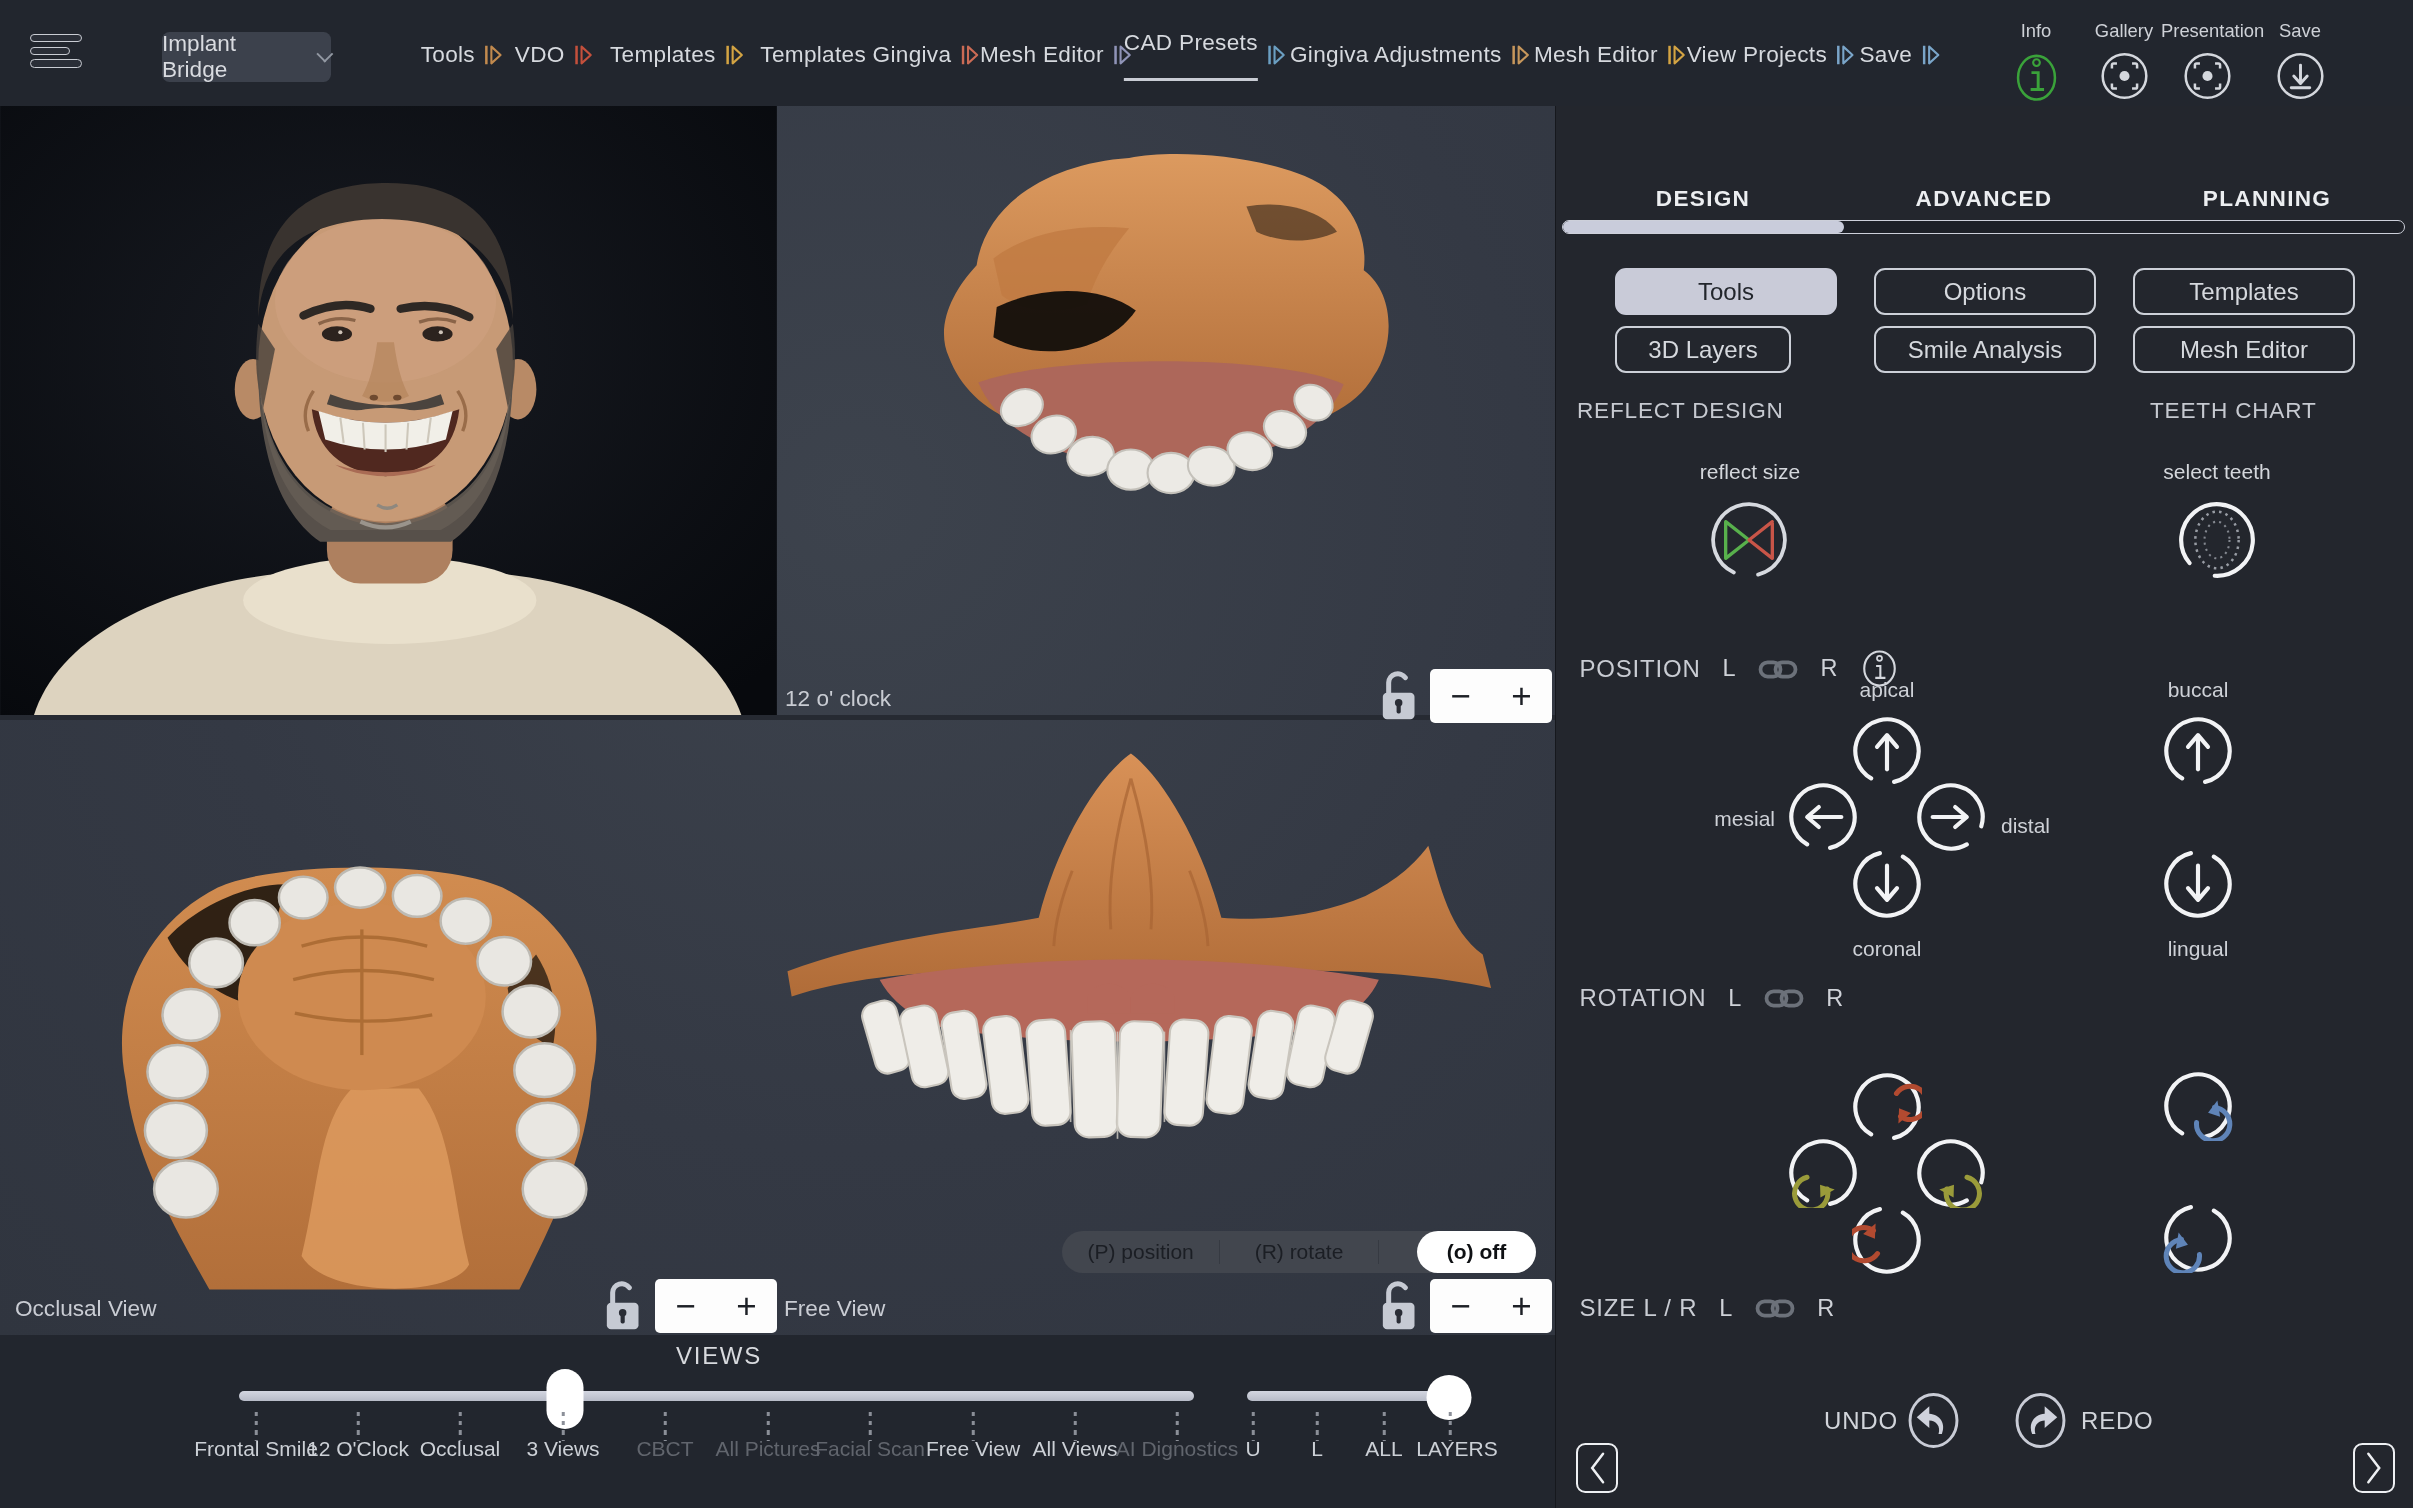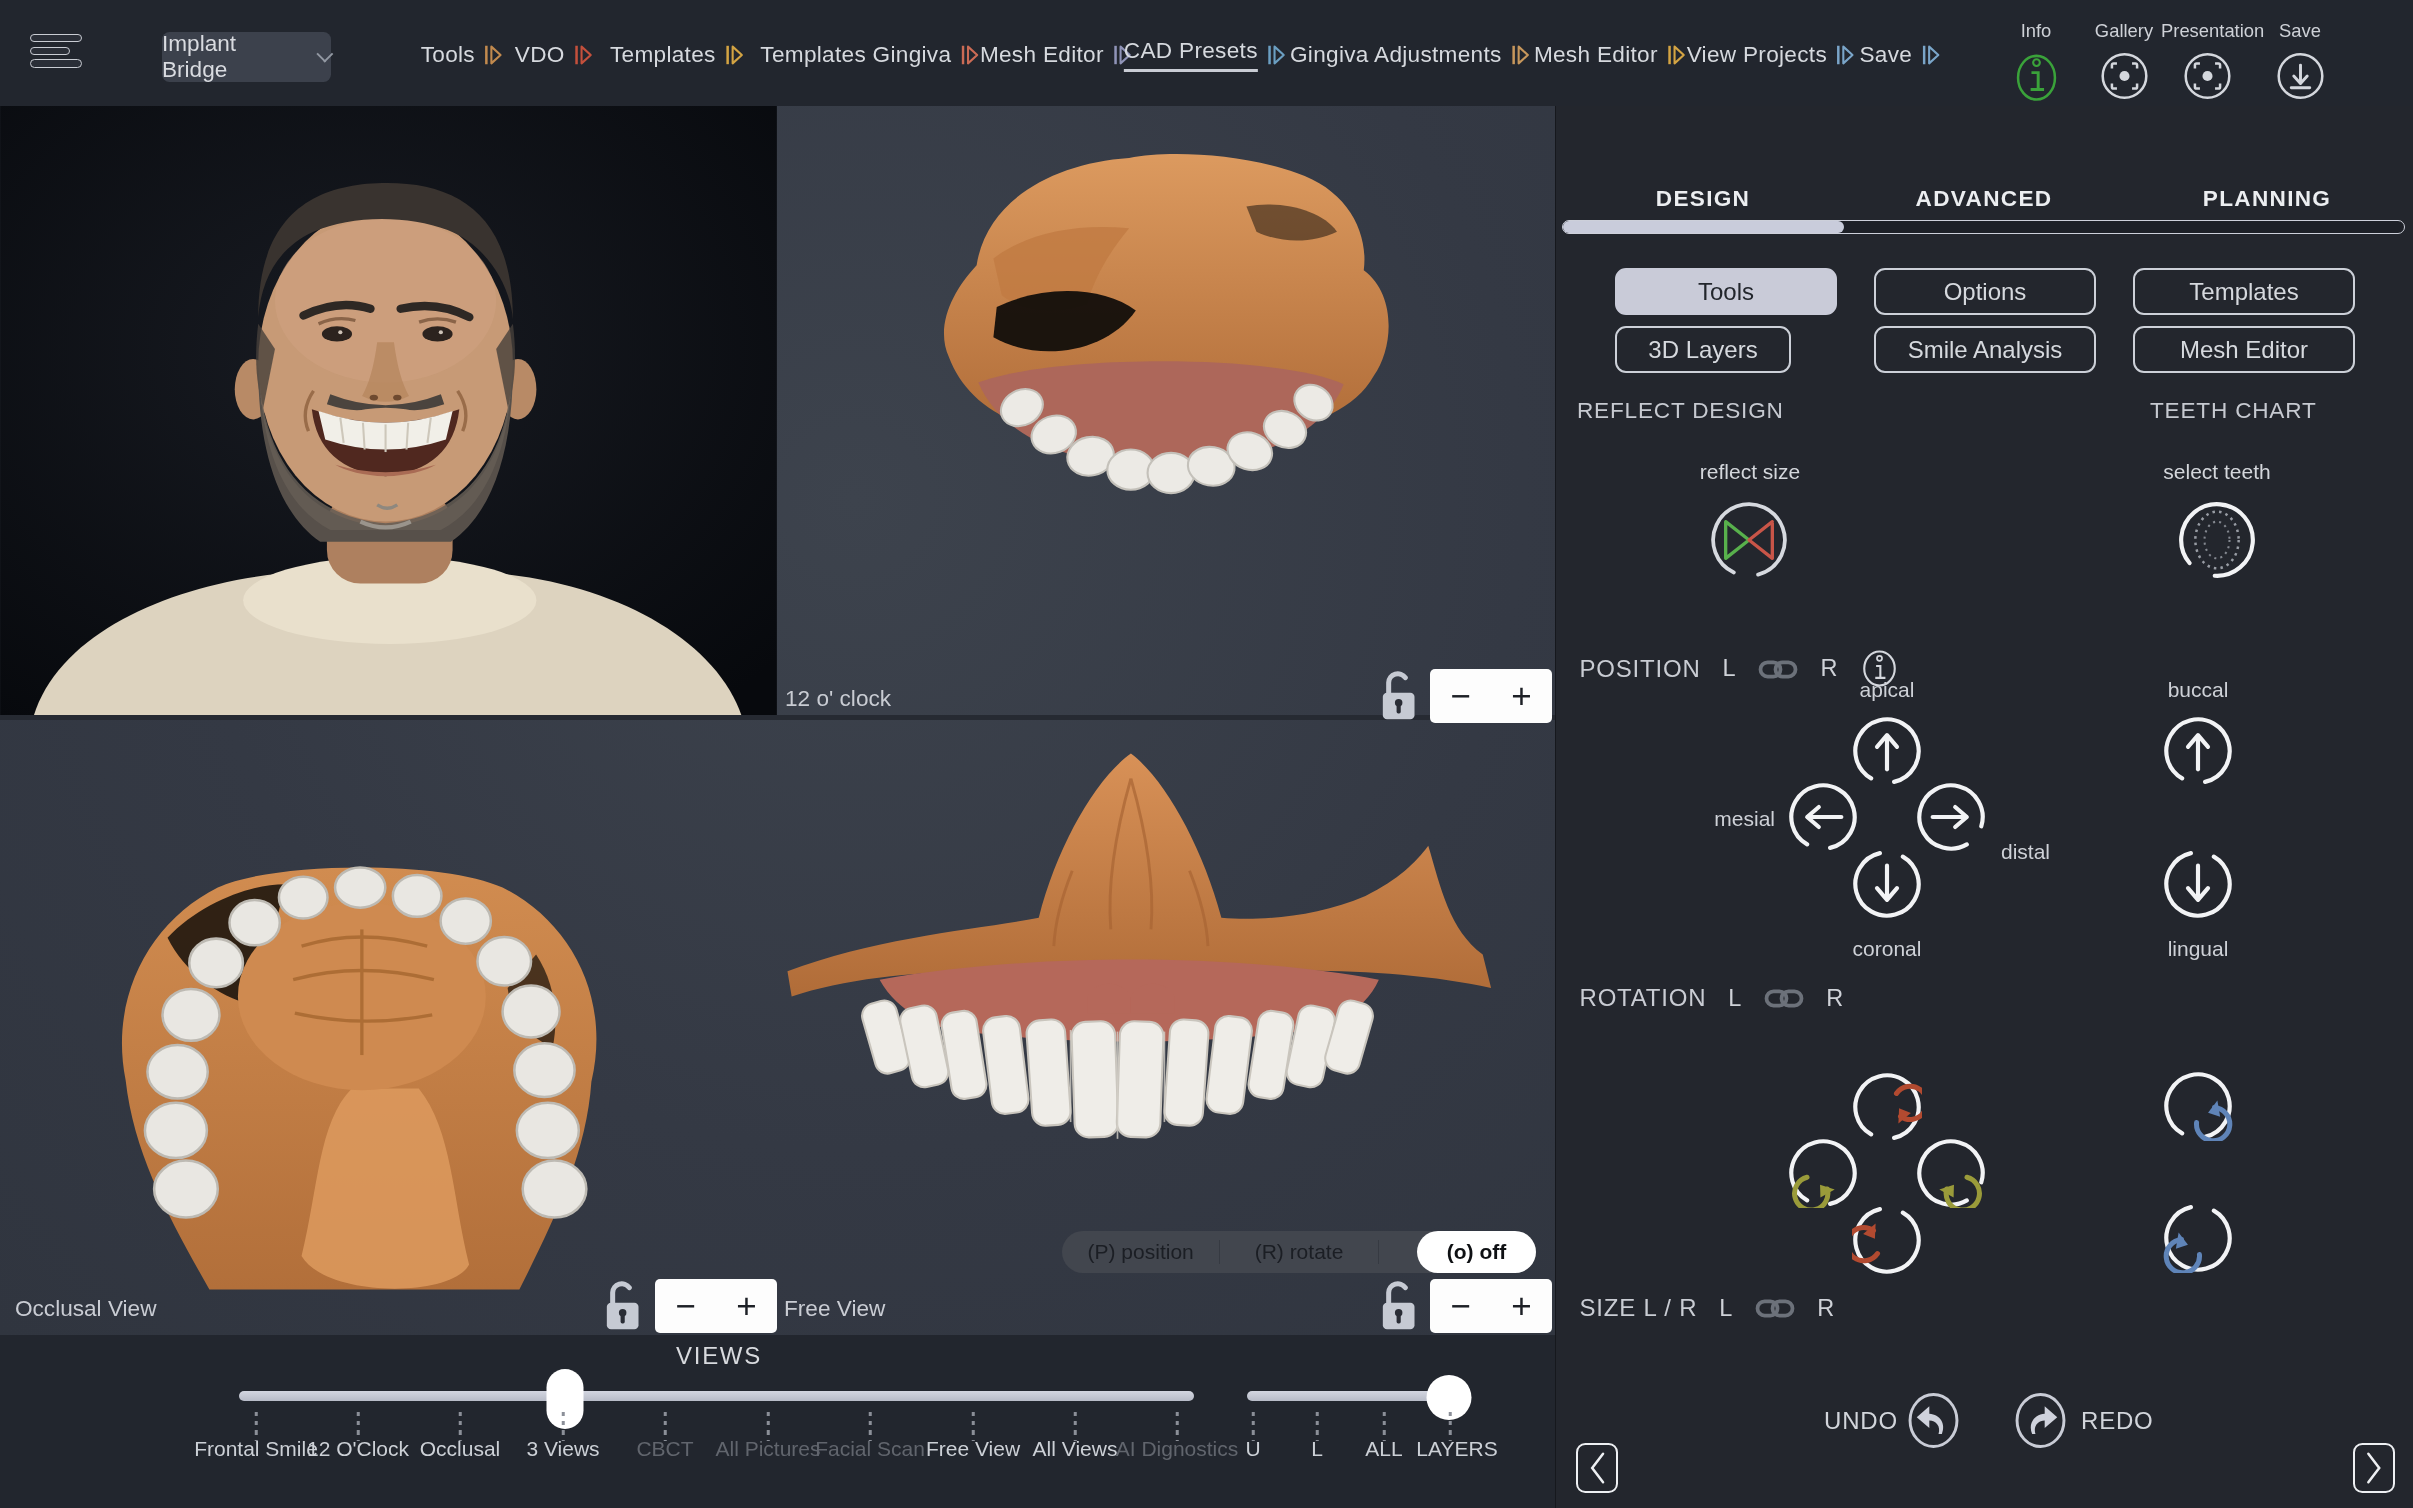--- a/index.html
+++ b/index.html
@@ -7,21 +7,21 @@
               font-family:"Liberation Sans", sans-serif; }
   #stage { position:relative; width:2413px; height:1508px; background:#22262e; }
   .abs { position:absolute; }
   .ctr { transform:translateX(-50%); }
 
   
   #topbar { left:0; top:0; width:2413px; height:106px; background:#22262e; }
   .menu-item { top:34px; height:42px; display:flex; align-items:center; gap:10px;
                color:#d6d9de; font-size:22.6px; cursor:pointer; white-space:nowrap; }
   .menu-item .lbl { letter-spacing:0.3px; }
-  .menu-item.active .lbl { border-bottom:3.4px solid #c9ccd4; padding-bottom:5px; }
+  .menu-item.active .lbl { border-bottom:3.4px solid #c9ccd4; padding-bottom:22px; }
   .proj-btn { left:162px; top:32px; width:169px; height:50px; background:#3c414c;
               border-radius:7.5px; display:flex; align-items:center; justify-content:center;
               gap:11.7px; color:#d9dbe0; font-size:22.6px; cursor:pointer; }
   .chev-down { width:11.7px; height:11.7px; border-right:2.5px solid #9399a3; border-bottom:2.5px solid #9399a3;
                transform:rotate(45deg); margin-top:-6.7px; }
   .burger { left:30px; top:34px; width:52px; height:39px; cursor:pointer; }
   .burger span { display:block; height:8.4px; border:1.7px solid #c9ccd3; border-radius:5px;
                  background:#2a2e37; margin-bottom:4.2px; }
   .burger span:nth-child(2){ width:40px; }
   .topicon { top:20px; width:92px; text-align:center; color:#ced1d7; font-size:18.4px; cursor:pointer; }
@@ -519,21 +519,21 @@
       <svg width="39" height="39" viewBox="-23 -23 46 46">
         <ellipse rx="18" ry="20" fill="none" stroke="#d4d7dd" stroke-width="2.5"></ellipse>
         <circle cy="-12" r="3" fill="none" stroke="#d4d7dd" stroke-width="2"></circle>
         <path d="M-4,-3 H1 V11 M-5,11 H7" fill="none" stroke="#d4d7dd" stroke-width="2.5"></path>
       </svg>
     </div>
 
     <div class="abs ctr dir-lbl" style="left:331px;top:572px">apical</div>
     <div class="abs ctr dir-lbl" style="left:642px;top:572px">buccal</div>
     <div class="abs dir-lbl" style="left:219px;top:701px;transform:translateX(-100%)">mesial</div>
-    <div class="abs dir-lbl" style="left:445px;top:734px">distal</div>
+    <div class="abs dir-lbl" style="left:445px;top:708px">distal</div>
     <div class="abs ctr dir-lbl" style="left:331px;top:831px">coronal</div>
     <div class="abs ctr dir-lbl" style="left:642px;top:831px">lingual</div>
 
     <svg class="abs circbtn" style="left:296px;top:610px" viewBox="-42 -42 84 84">
       <circle r="38" fill="none" stroke="#f2f3f5" stroke-width="5" stroke-dasharray="210 29" transform="rotate(120)" stroke-linecap="round"></circle>
         <use href="#arrU"></use>
     </svg>
     <svg class="abs circbtn" style="left:232px;top:676px" viewBox="-42 -42 84 84">
       <circle r="38" fill="none" stroke="#f2f3f5" stroke-width="5" stroke-dasharray="210 29" transform="rotate(120)" stroke-linecap="round"></circle>
         <use href="#arrU" transform="rotate(-90)"></use>

